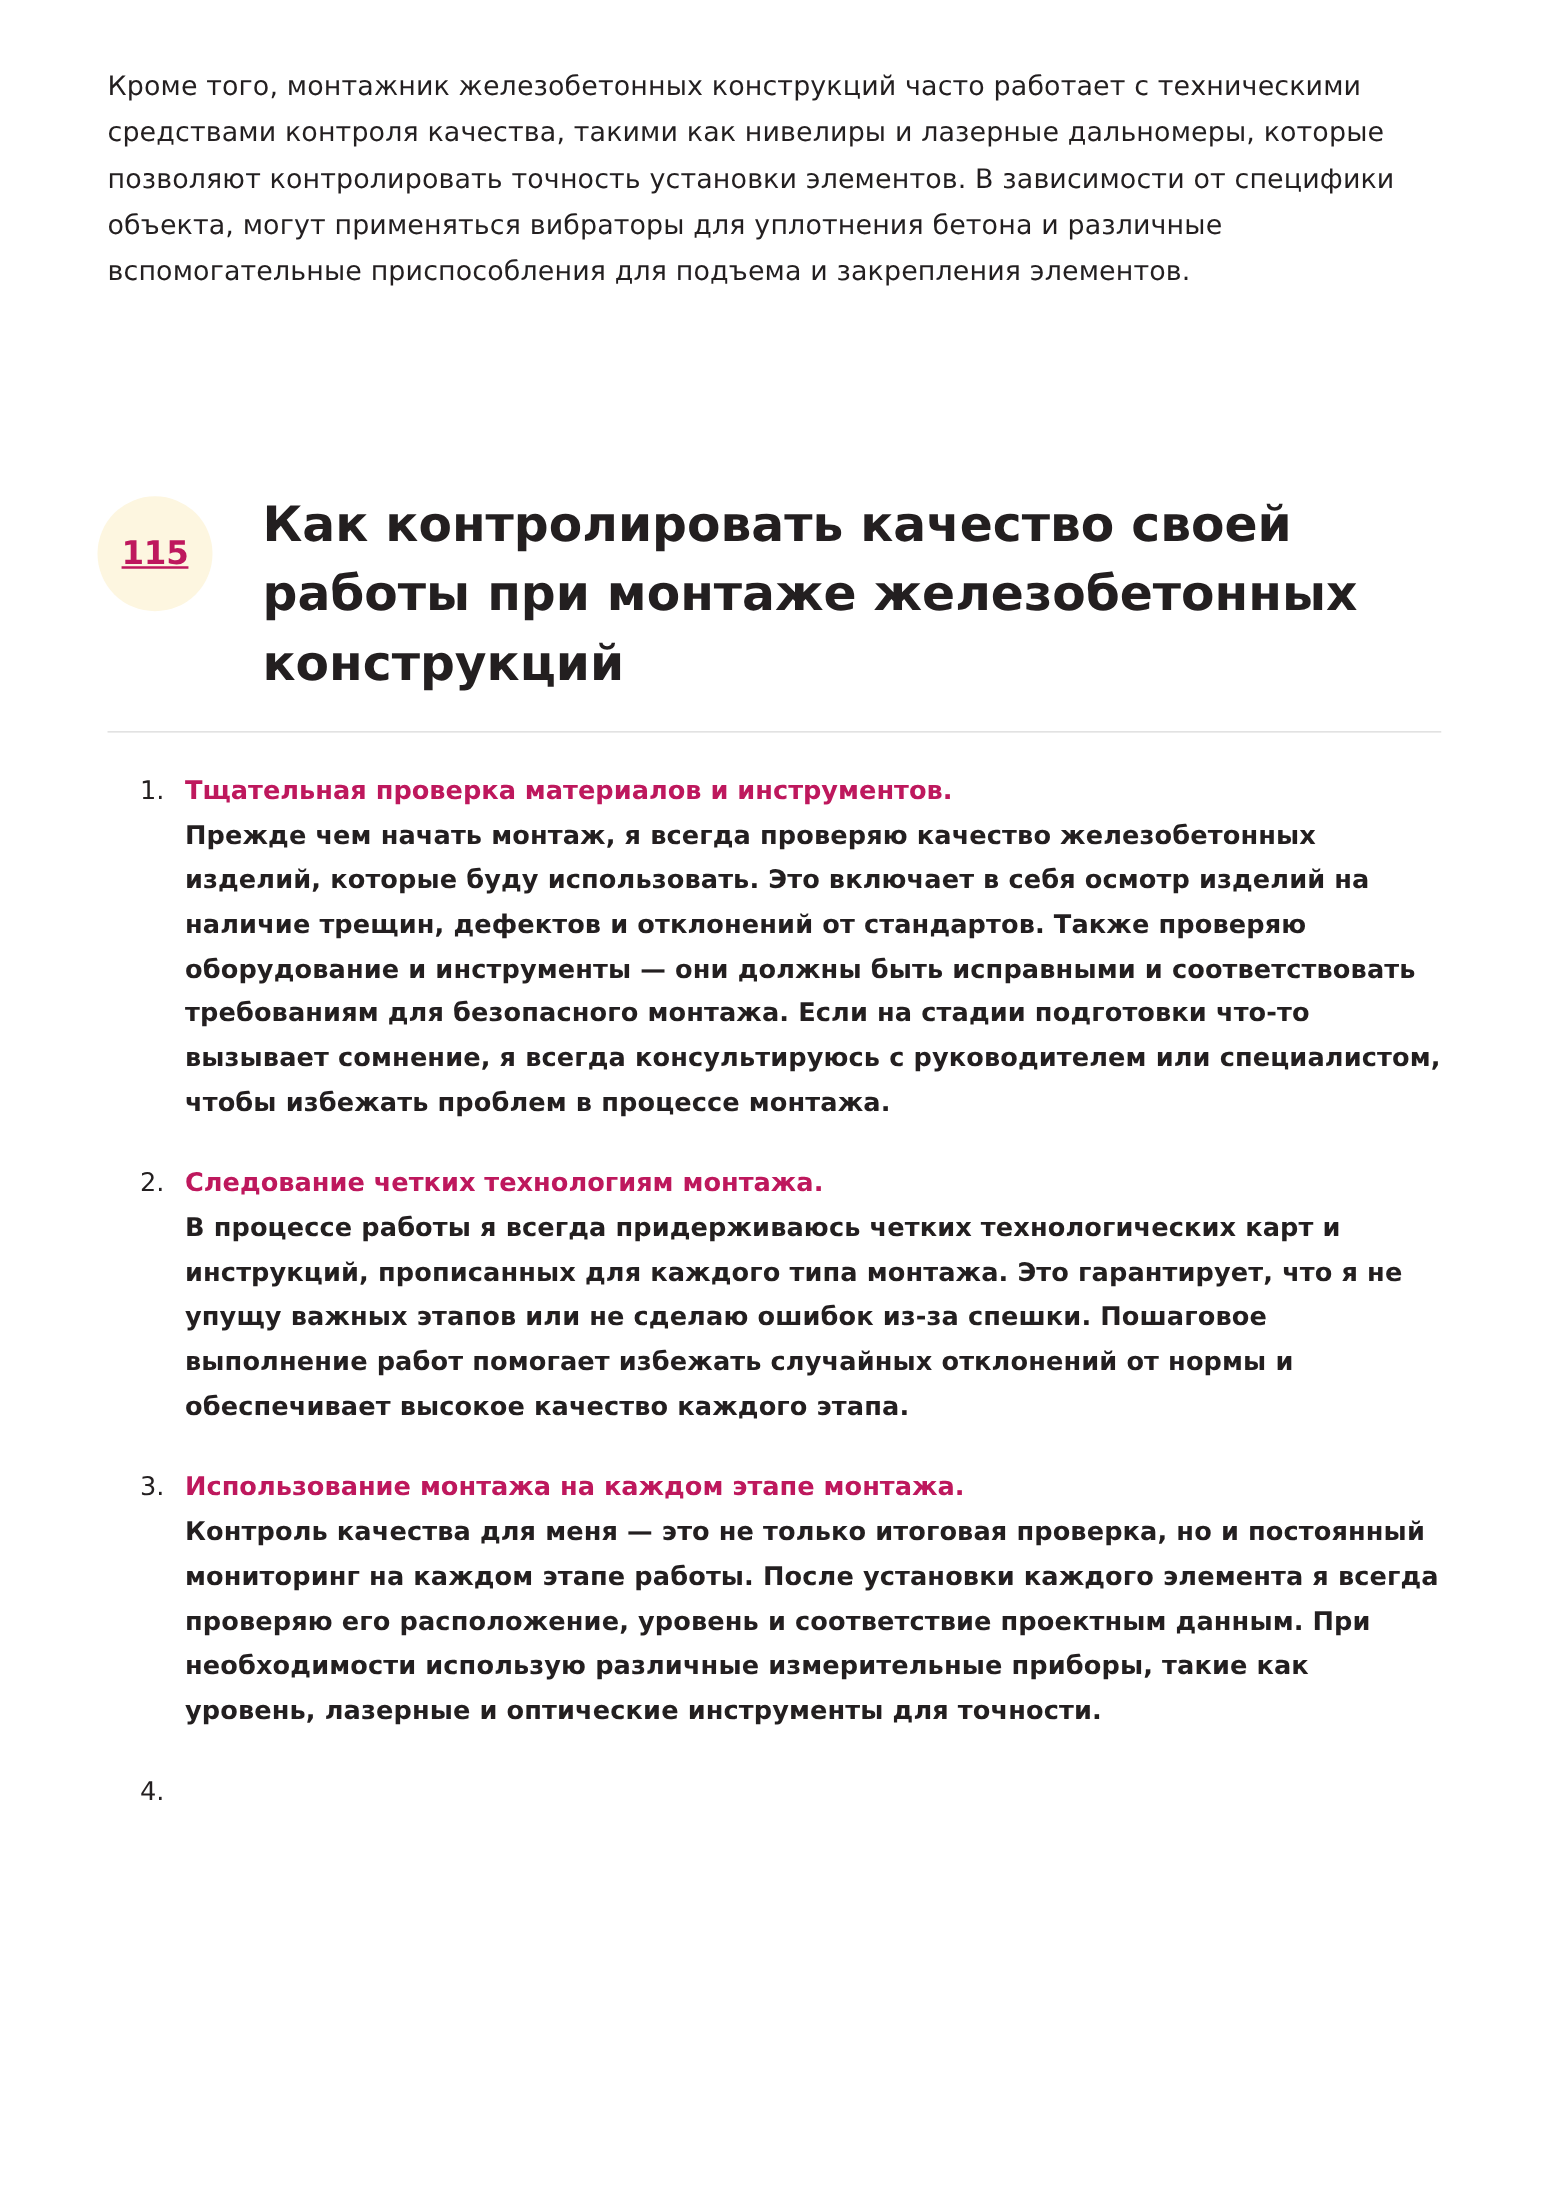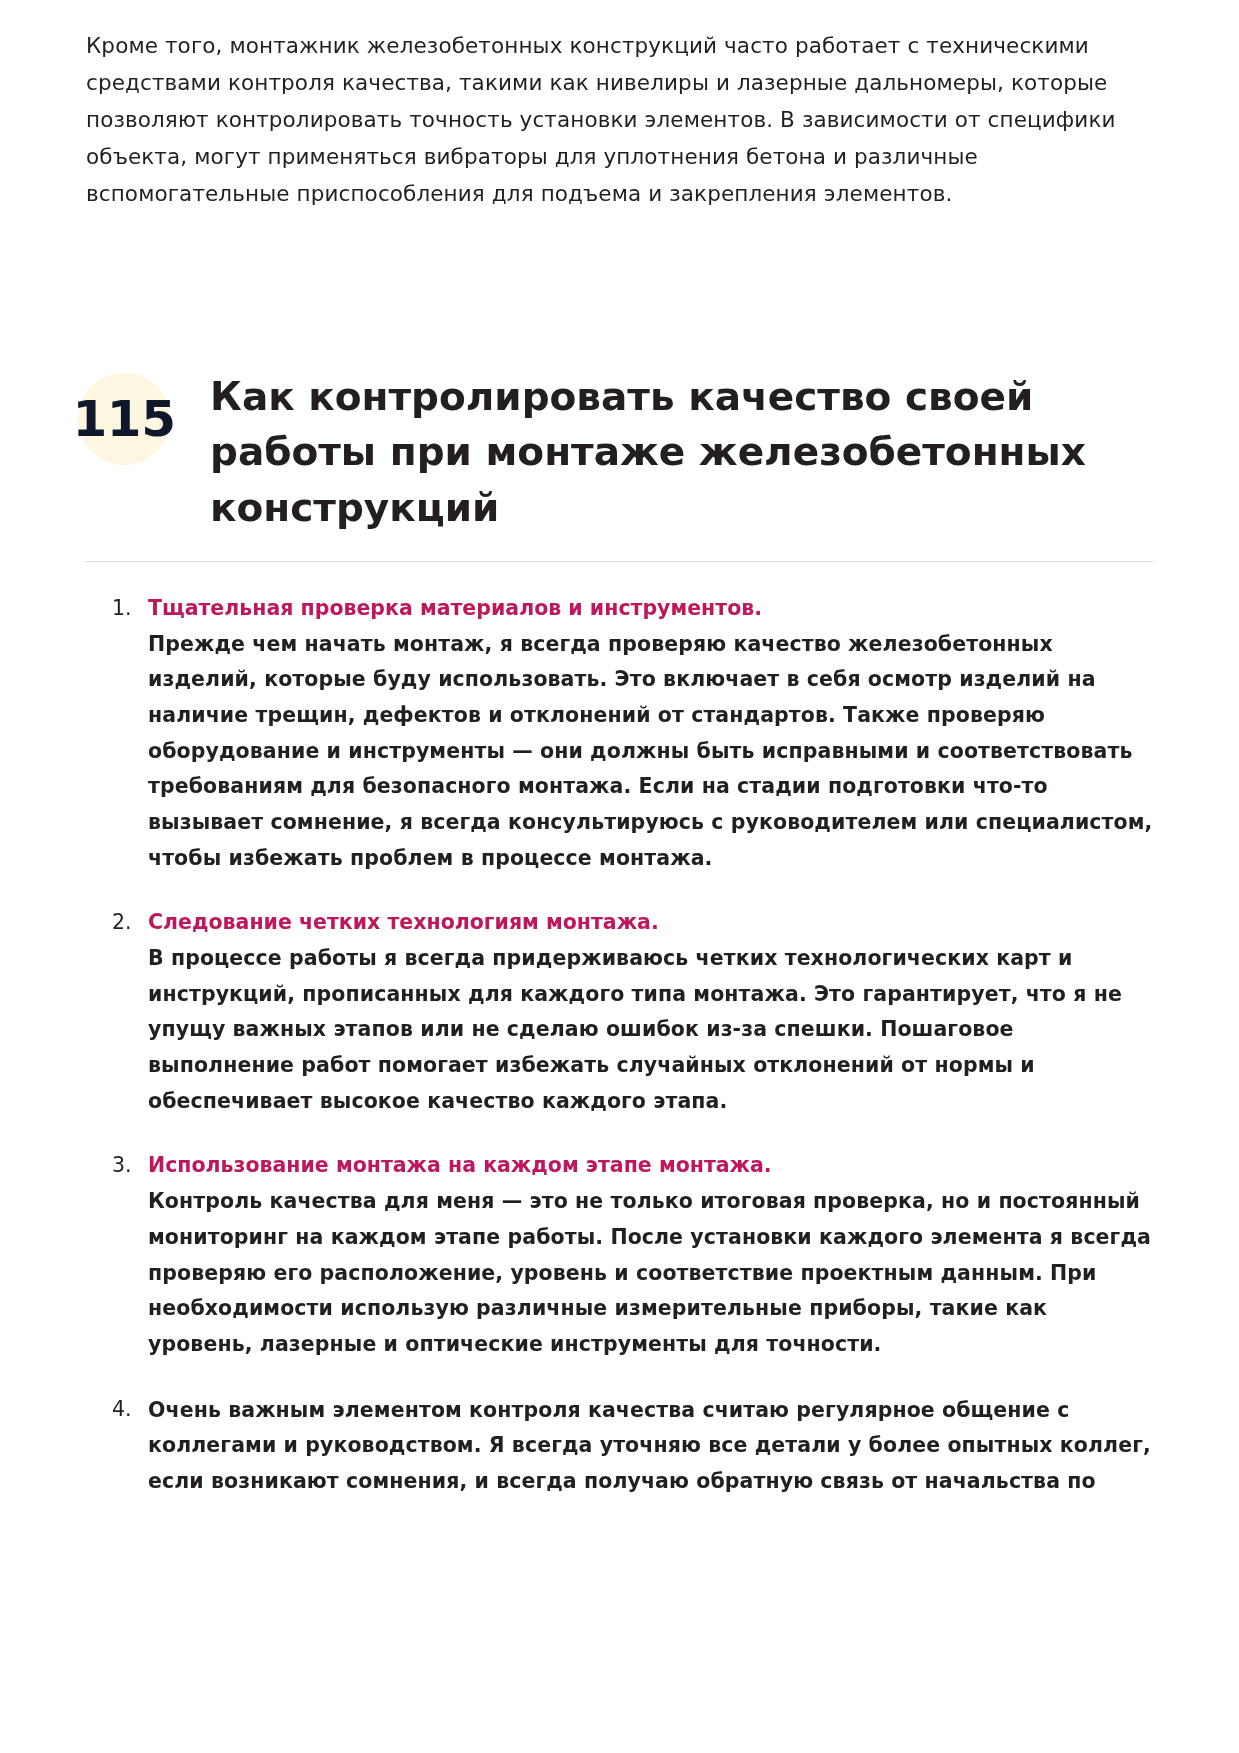--- a/index.html
+++ b/index.html
@@ -12,21 +12,21 @@
     min-height: 1753px;
     font-family: "DejaVu Sans", "Liberation Sans", sans-serif;
     color: #231f20;
     -webkit-font-smoothing: antialiased;
   }
   .page {
     position: relative;
     width: 1239px;
     min-height: 1753px;
     box-sizing: border-box;
-    padding: 28px 86px 0 86px;
+    padding: 52px 86px 0 86px;
   }
 
   
   .intro {
     font-size: 21.5px;
     line-height: 1.72;
     color: #231f20;
     margin: 0;
     letter-spacing: 0.005em;
   }
@@ -43,24 +43,25 @@
     top: 10px;
     width: 92px;
     height: 92px;
     border-radius: 50%;
     background: #fdf6e0;
     display: flex;
     align-items: center;
     justify-content: center;
   }
   .num-badge span {
-    font-size: 50px;
+    font-size: 26px;
     font-weight: 700;
-    color: #0f172a;
+    color: #be185d;
     letter-spacing: -0.01em;
+    text-decoration: underline;
   }
   .section-title {
     margin: 0 0 0 124px;
     font-size: 39px;
     font-weight: 700;
     line-height: 1.42;
     color: #231f20;
     padding-top: 6px;
   }
   .rule {
@@ -131,17 +132,16 @@
     </li>
     <li>
       <span class="item-title">Следование четких технологиям монтажа.</span>
       <span class="item-body">В процессе работы я всегда придерживаюсь четких технологических карт и инструкций, прописанных для каждого типа монтажа. Это гарантирует, что я не упущу важных этапов или не сделаю ошибок из-за спешки. Пошаговое выполнение работ помогает избежать случайных отклонений от нормы и обеспечивает высокое качество каждого этапа.</span>
     </li>
     <li>
       <span class="item-title">Использование монтажа на каждом этапе монтажа.</span>
       <span class="item-body">Контроль качества для меня — это не только итоговая проверка, но и постоянный мониторинг на каждом этапе работы. После установки каждого элемента я всегда проверяю его расположение, уровень и соответствие проектным данным. При необходимости использую различные измерительные приборы, такие как уровень, лазерные и оптические инструменты для точности.</span>
     </li>
     <li>
-      <span class="item-body">Очень важным элементом контроля качества считаю регулярное общение с коллегами и руководством. Я всегда уточняю все детали у более опытных коллег, если возникают сомнения, и всегда получаю обратную связь от начальства по</span>
     </li>
   </ol>
 
 </div>
 
 </body></html>

